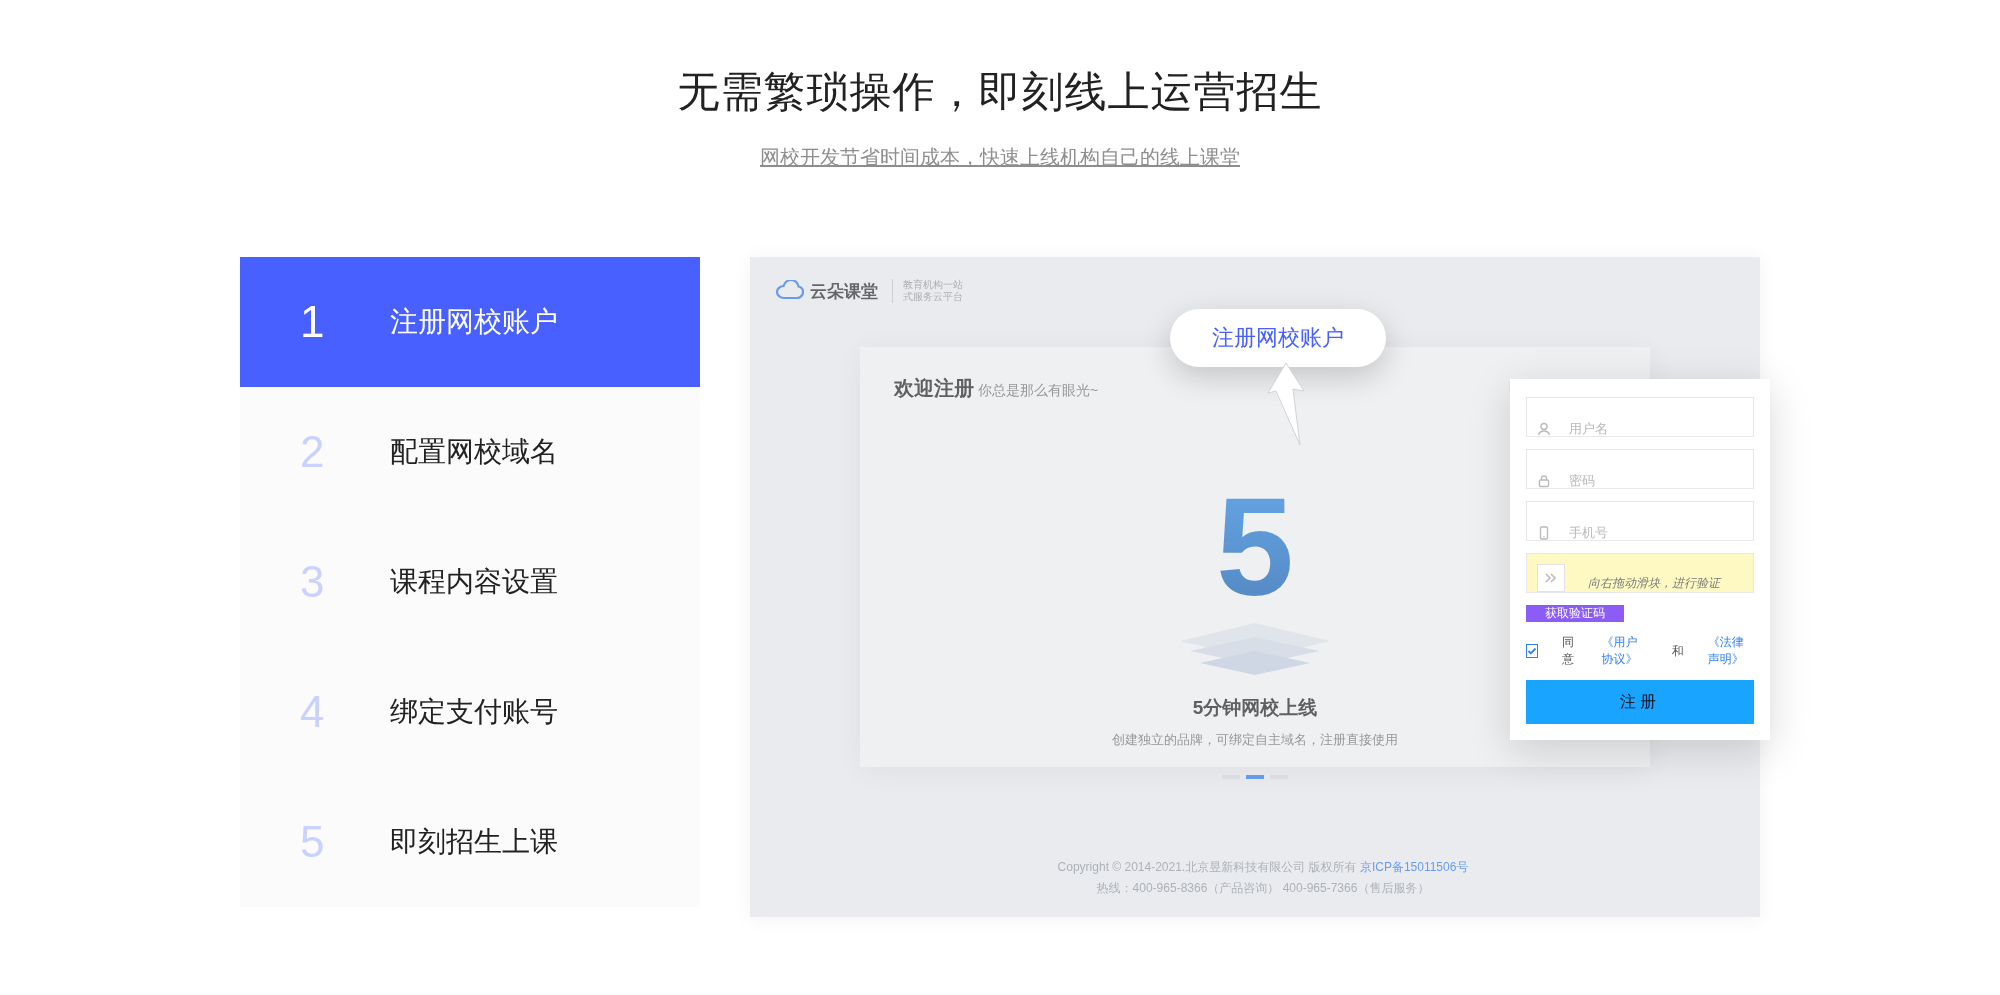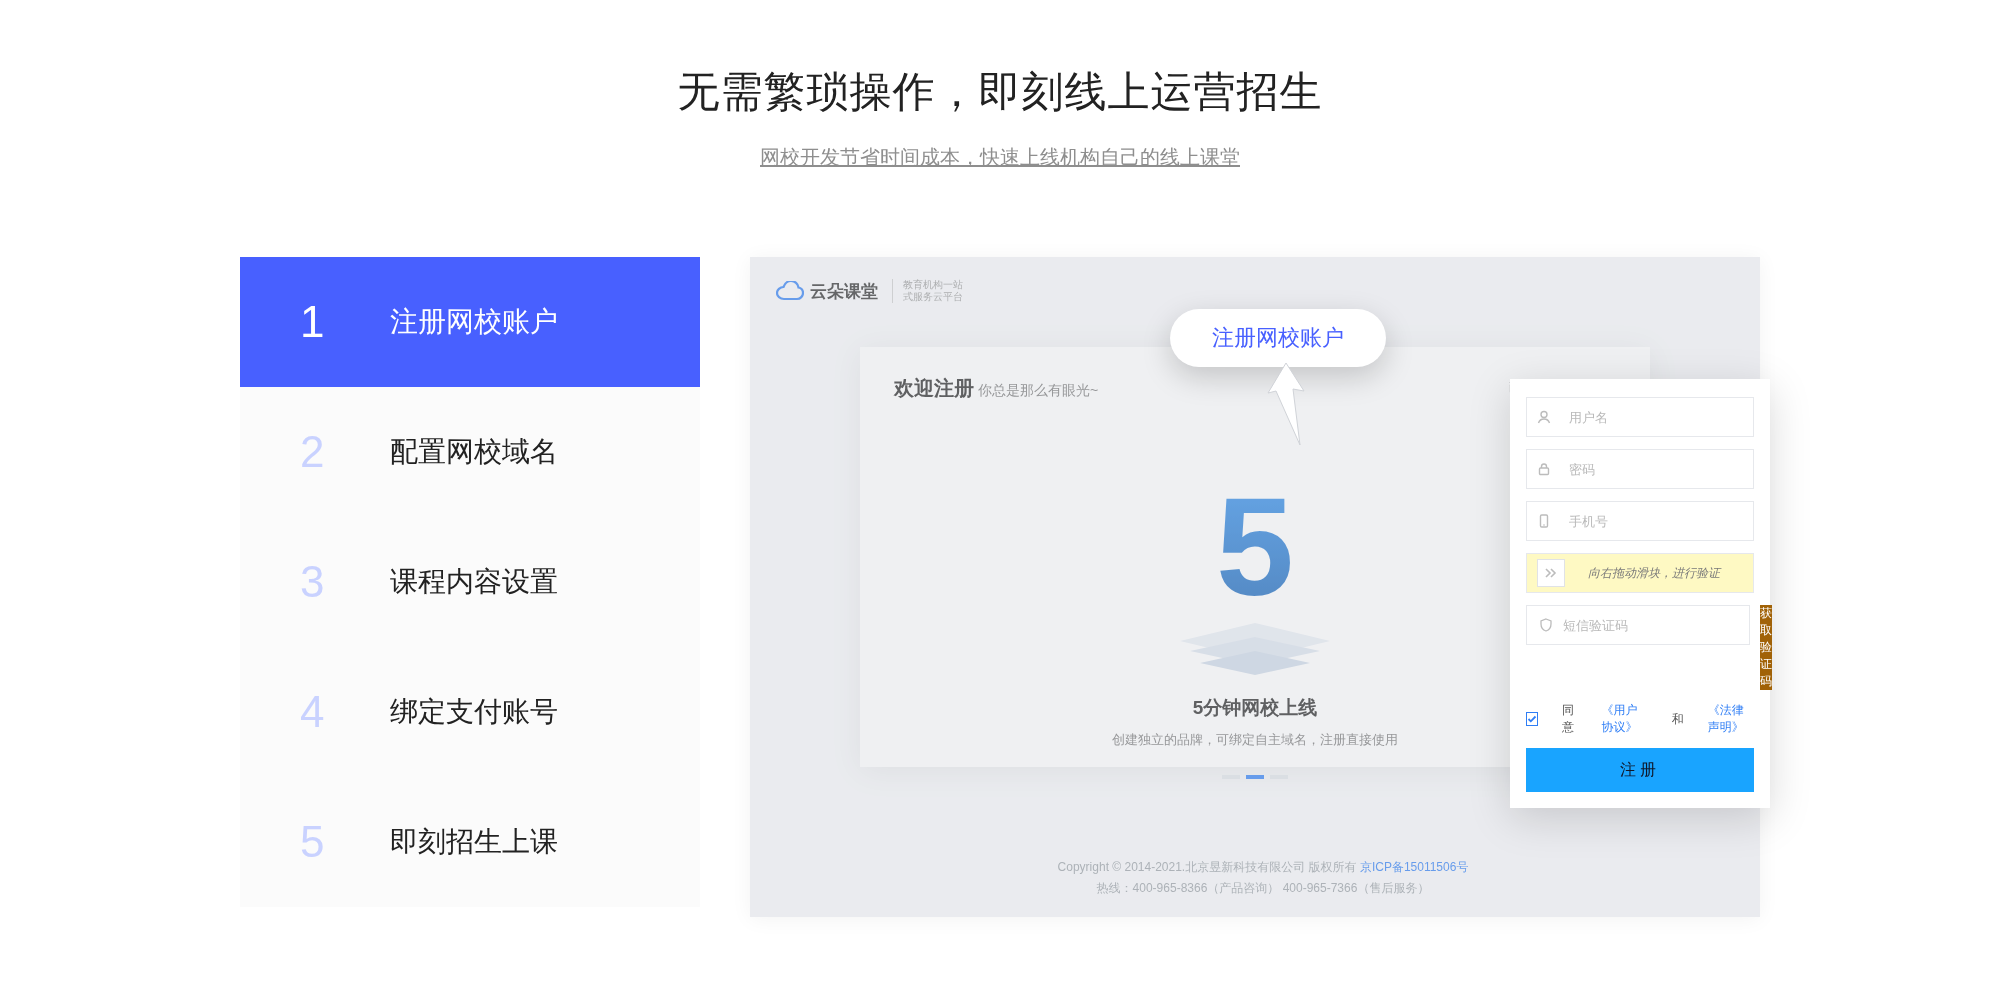--- a/index.html
+++ b/index.html
@@ -80,21 +80,20 @@
     pointer-events: none;
   }
 
   .pv-header {
     display: flex;
     align-items: center;
     gap: 14px;
   }
   .pv-logo {
     display: flex;
-    align-items: center;
     gap: 6px;
   }
   .pv-logo-icon {
     width: 28px; height: 20px;
     position: relative;
   }
   .pv-logo-icon svg { display:block; }
   .pv-logo-text {
     font-size: 17px;
     font-weight: 600;
@@ -195,21 +194,21 @@
     right: -120px;
     top: 32px;
     width: 260px;
     background: #fff;
     box-shadow: 0 10px 40px rgba(0,0,0,0.15);
     padding: 18px 16px 16px 16px;
     z-index: 3;
   }
   .field {
     display: flex;
-    align-items: center;
+    align-items: flex-end;
     height: 40px;
     border: 1px solid #e6e8ec;
     padding: 0 10px;
     margin-bottom: 12px;
     font-size: 13px;
   }
   .field .ficon {
     width: 18px;
     margin-right: 8px;
     display:flex; align-items:center; justify-content:center;
@@ -234,21 +233,21 @@
   }
   .field.slider { background:#fef9c3;font-style:italic; }
   .field.slider .handle {
     width: 28px; height: 28px; border:1px solid #e0e2e6; background:#fff;
     display:flex; align-items:center; justify-content:center;
   }
   .code-row { display:flex; gap:10px; margin-bottom: 12px; }
   .code-row .field { margin-bottom: 0; flex:1; }
   .code-btn {
     width: 98px;
-    background: #a16207;
+    background: #8b5cf6;
     color: #fff;
     font-size: 12px;
     display:flex; align-items:center; justify-content:center;
   }
   .agree-row {
     display:flex; align-items:center;
     font-size: 12px;
     color: #555;
     margin: 6px 0 12px 0;
     gap: 24px;
@@ -409,28 +408,20 @@
         </div>
         <div class="field slider">
           <span class="handle">
             <svg width="14" height="10" viewBox="0 0 14 10">
                 <path d="M2 1l4 4-4 4M7 1l4 4-4 4" fill="none" stroke="#bcbcbc" stroke-width="1.6"></path>
               </svg>
           </span>
           <span class="slider-text">向右拖动滑块，进行验证</span>
         </div>
         <div class="code-row">
-          <div class="field">
-            <span class="ficon">
-              <svg width="14" height="14" viewBox="0 0 14 14">
-                  <path d="M7 1l5 2v3c0 3.5-2 6-5 7-3-1-5-3.5-5-7V3l5-2z" fill="none" stroke="#bcbcbc" stroke-width="1.3"></path>
-                </svg>
-            </span>
-            <input placeholder="短信验证码" style="">
-          </div>
           <div class="code-btn">获取验证码</div>
         </div>
         <div class="agree-row">
           <span class="chk">
             <svg width="10" height="10" viewBox="0 0 10 10">
                 <path d="M1.5 5l2.3 2.3L8.5 2.5" fill="none" stroke="#2f7ef5" stroke-width="1.8"></path>
               </svg>
           </span>
           <span>同意</span>
           <span class="lnk">《用户协议》</span>

